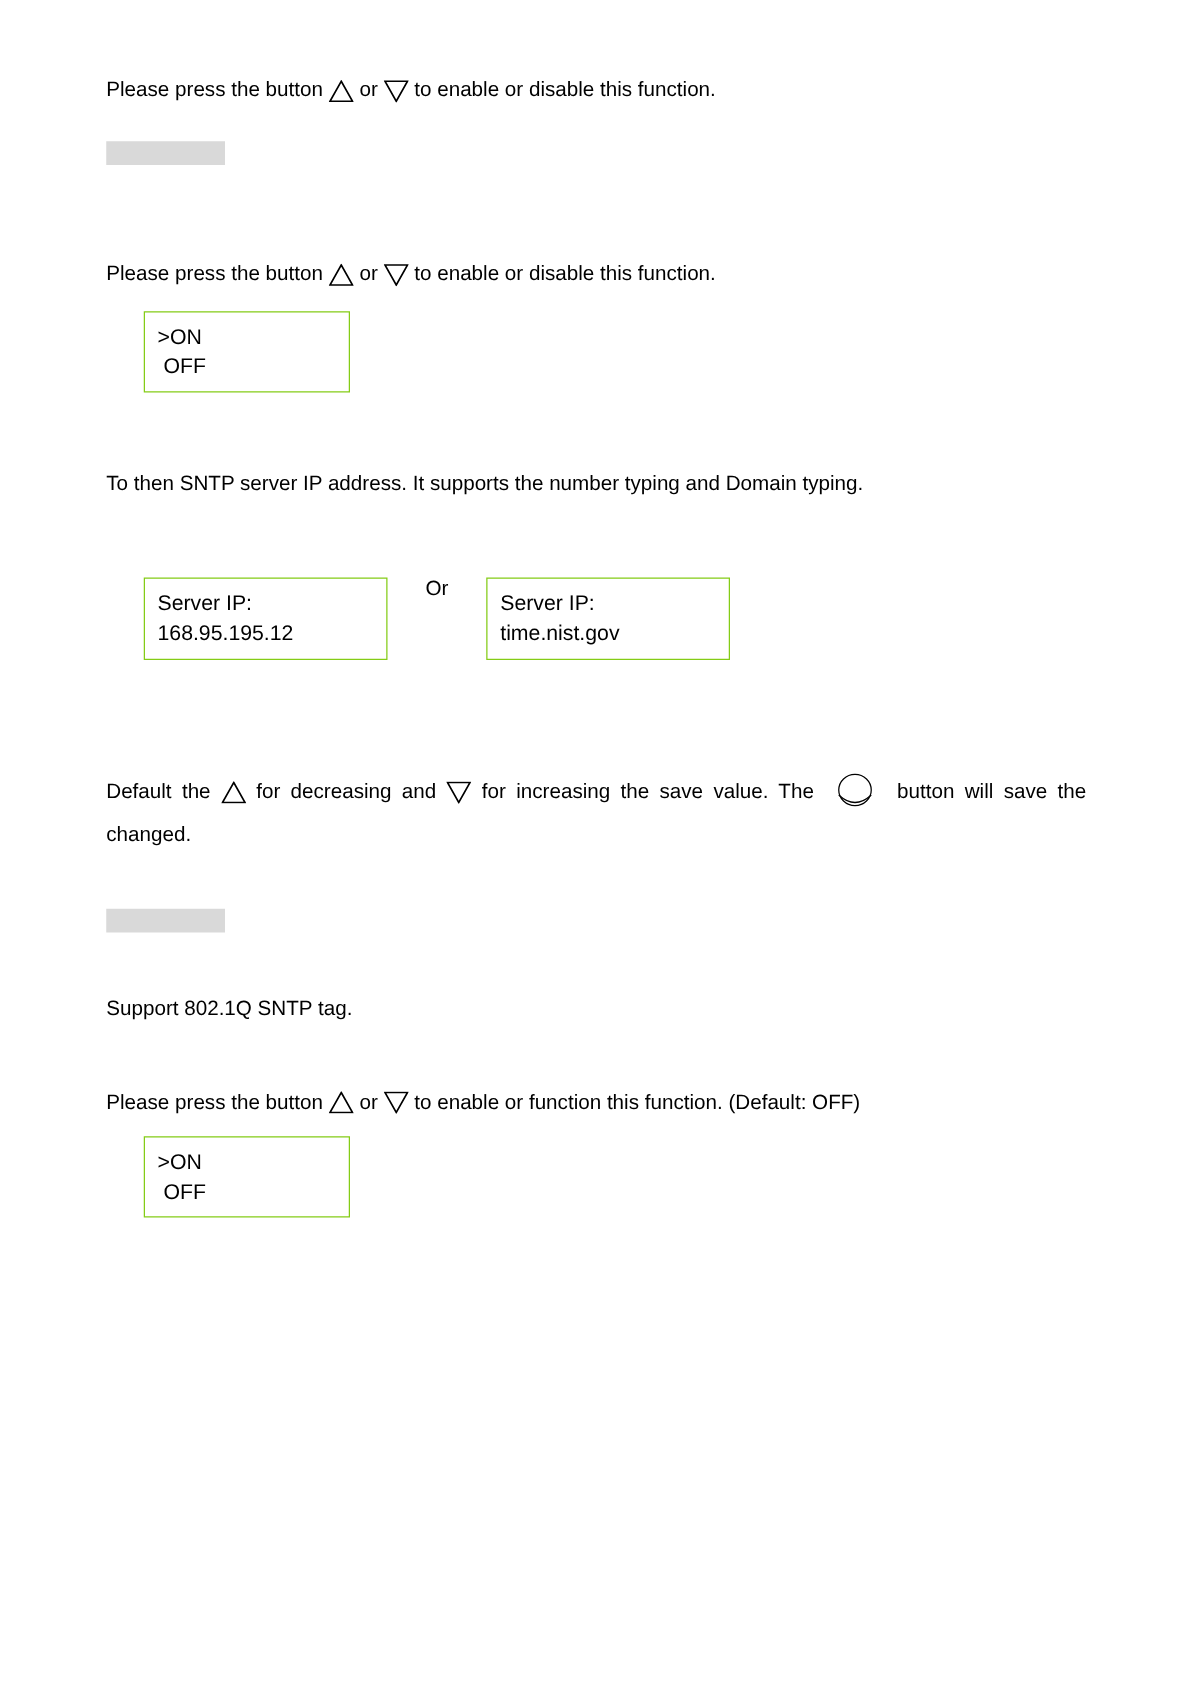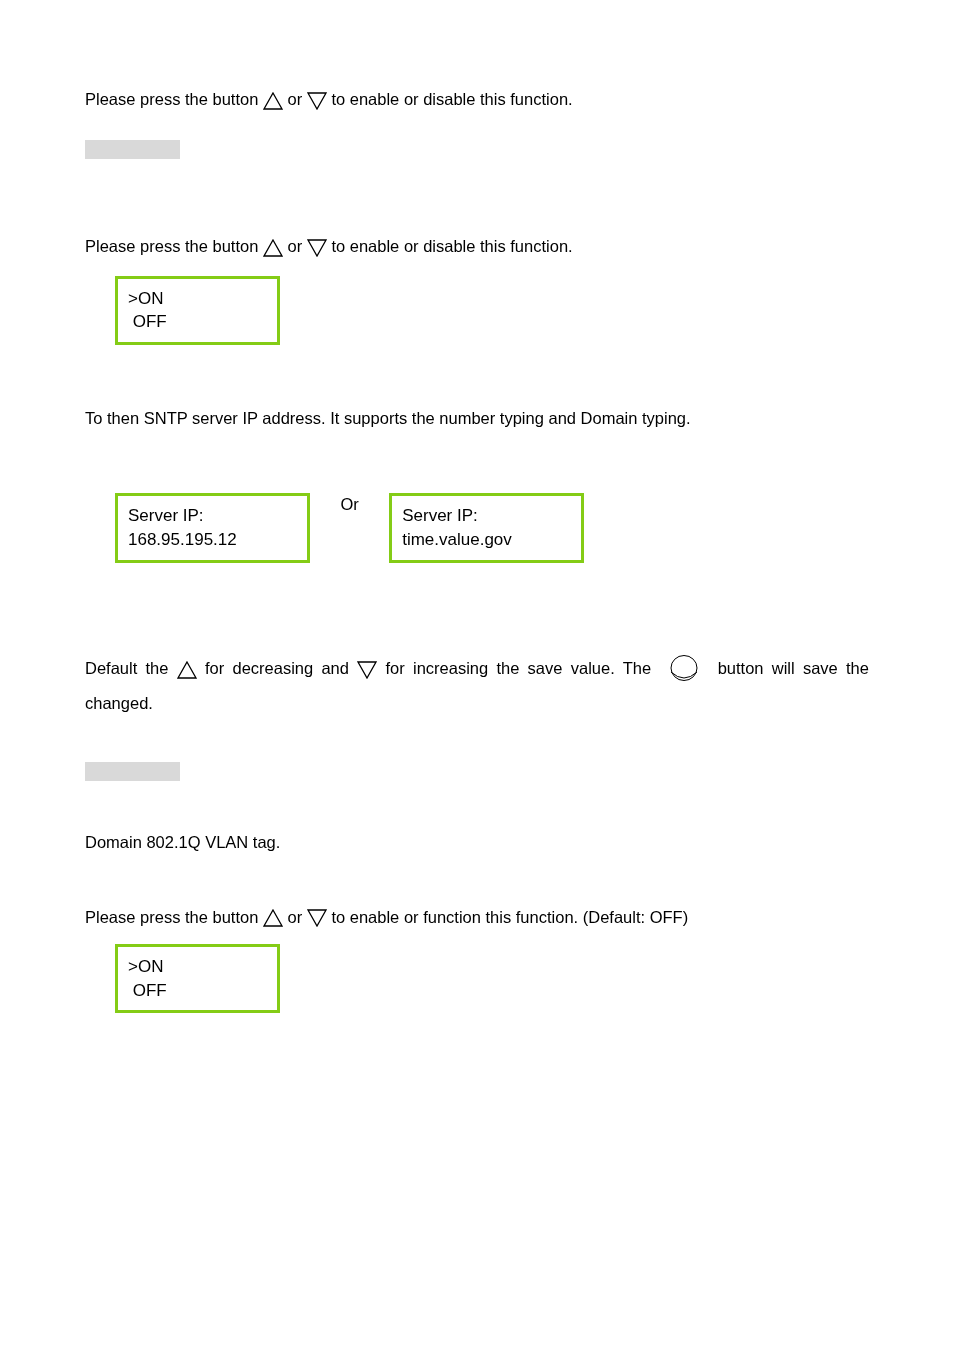--- a/index.html
+++ b/index.html
@@ -6,21 +6,21 @@
     margin: 0;
     padding: 0;
     background: #fff;
     font-family: Arial, Helvetica, sans-serif;
     color: #000;
   }
   .page {
     width: 954px;
     min-height: 1350px;
     box-sizing: border-box;
-    padding: 88px 85px 80px 85px;
+    padding: 61px 85px 80px 85px;
     font-size: 16.5px;
     line-height: 1.35;
     border-radius: 31px;
   }
   .para {
     margin: 0 0 30px 0;
     text-align: justify;
   }
   .gray-bar {
     width: 95px;
@@ -28,21 +28,21 @@
     background: #d9d9d9;
     margin: 6px 0 28px 0;
   }
   .tri-up, .tri-down, .circle-btn {
     display: inline-block;
     vertical-align: middle;
   }
   .tri-up svg, .tri-down svg { display:block; }
   .circle-btn svg { display:block; }
   .box {
-    border: 3px solid #84cc16;
+    border: 1px solid #84cc16;
     padding: 8px 10px;
     font-size: 17px;
     line-height: 1.4;
     display: inline-block;
     vertical-align: middle;
     box-sizing: border-box;
   }
   .box-small { width: 165px; margin-left: 30px; }
   .box-wide  { width: 195px; margin-left: 30px; margin-top: 48px; }
   .or-gap {
@@ -112,21 +112,21 @@
   <p class="para" style="margin-bottom:16px;">To then SNTP server IP address. It supports the number typing and Domain typing.</p>
 
   <div class="row-boxes">
     <div class="box box-wide">
       <div>Server IP:</div>
       <div>168.95.195.12</div>
     </div>
     <span class="or-gap">Or</span>
     <div class="box box-wide" style="margin-left:0;">
       <div>Server IP:</div>
-      <div>time.value.gov</div>
+      <div>time.nist.gov</div>
     </div>
   </div>
 
   <div class="spacer-lg"></div>
 
   <p class="para" style="line-height:2.1; margin-bottom:14px;">
     <span>Default the </span>
     <span class="tri-up">
       <svg width="20" height="18">
           <polygon points="10,1 19,17 1,17" fill="none" stroke="#000" stroke-width="1.3"></polygon>
@@ -148,21 +148,21 @@
     <span> button will save the changed.</span>
   </p>
 
   <div class="spacer-sm"></div>
 
 
   <div class="gray-bar"></div>
 
   <div class="spacer-sm"></div>
 
-  <p class="para">Domain 802.1Q VLAN tag.</p>
+  <p class="para">Support 802.1Q SNTP tag.</p>
 
   <div class="spacer-sm"></div>
 
   <p class="para" style="margin-bottom:16px;">
     <span>Please press the button </span>
     <span class="tri-up">
       <svg width="20" height="18">
           <polygon points="10,1 19,17 1,17" fill="none" stroke="#000" stroke-width="1.3"></polygon>
         </svg>
     </span>

